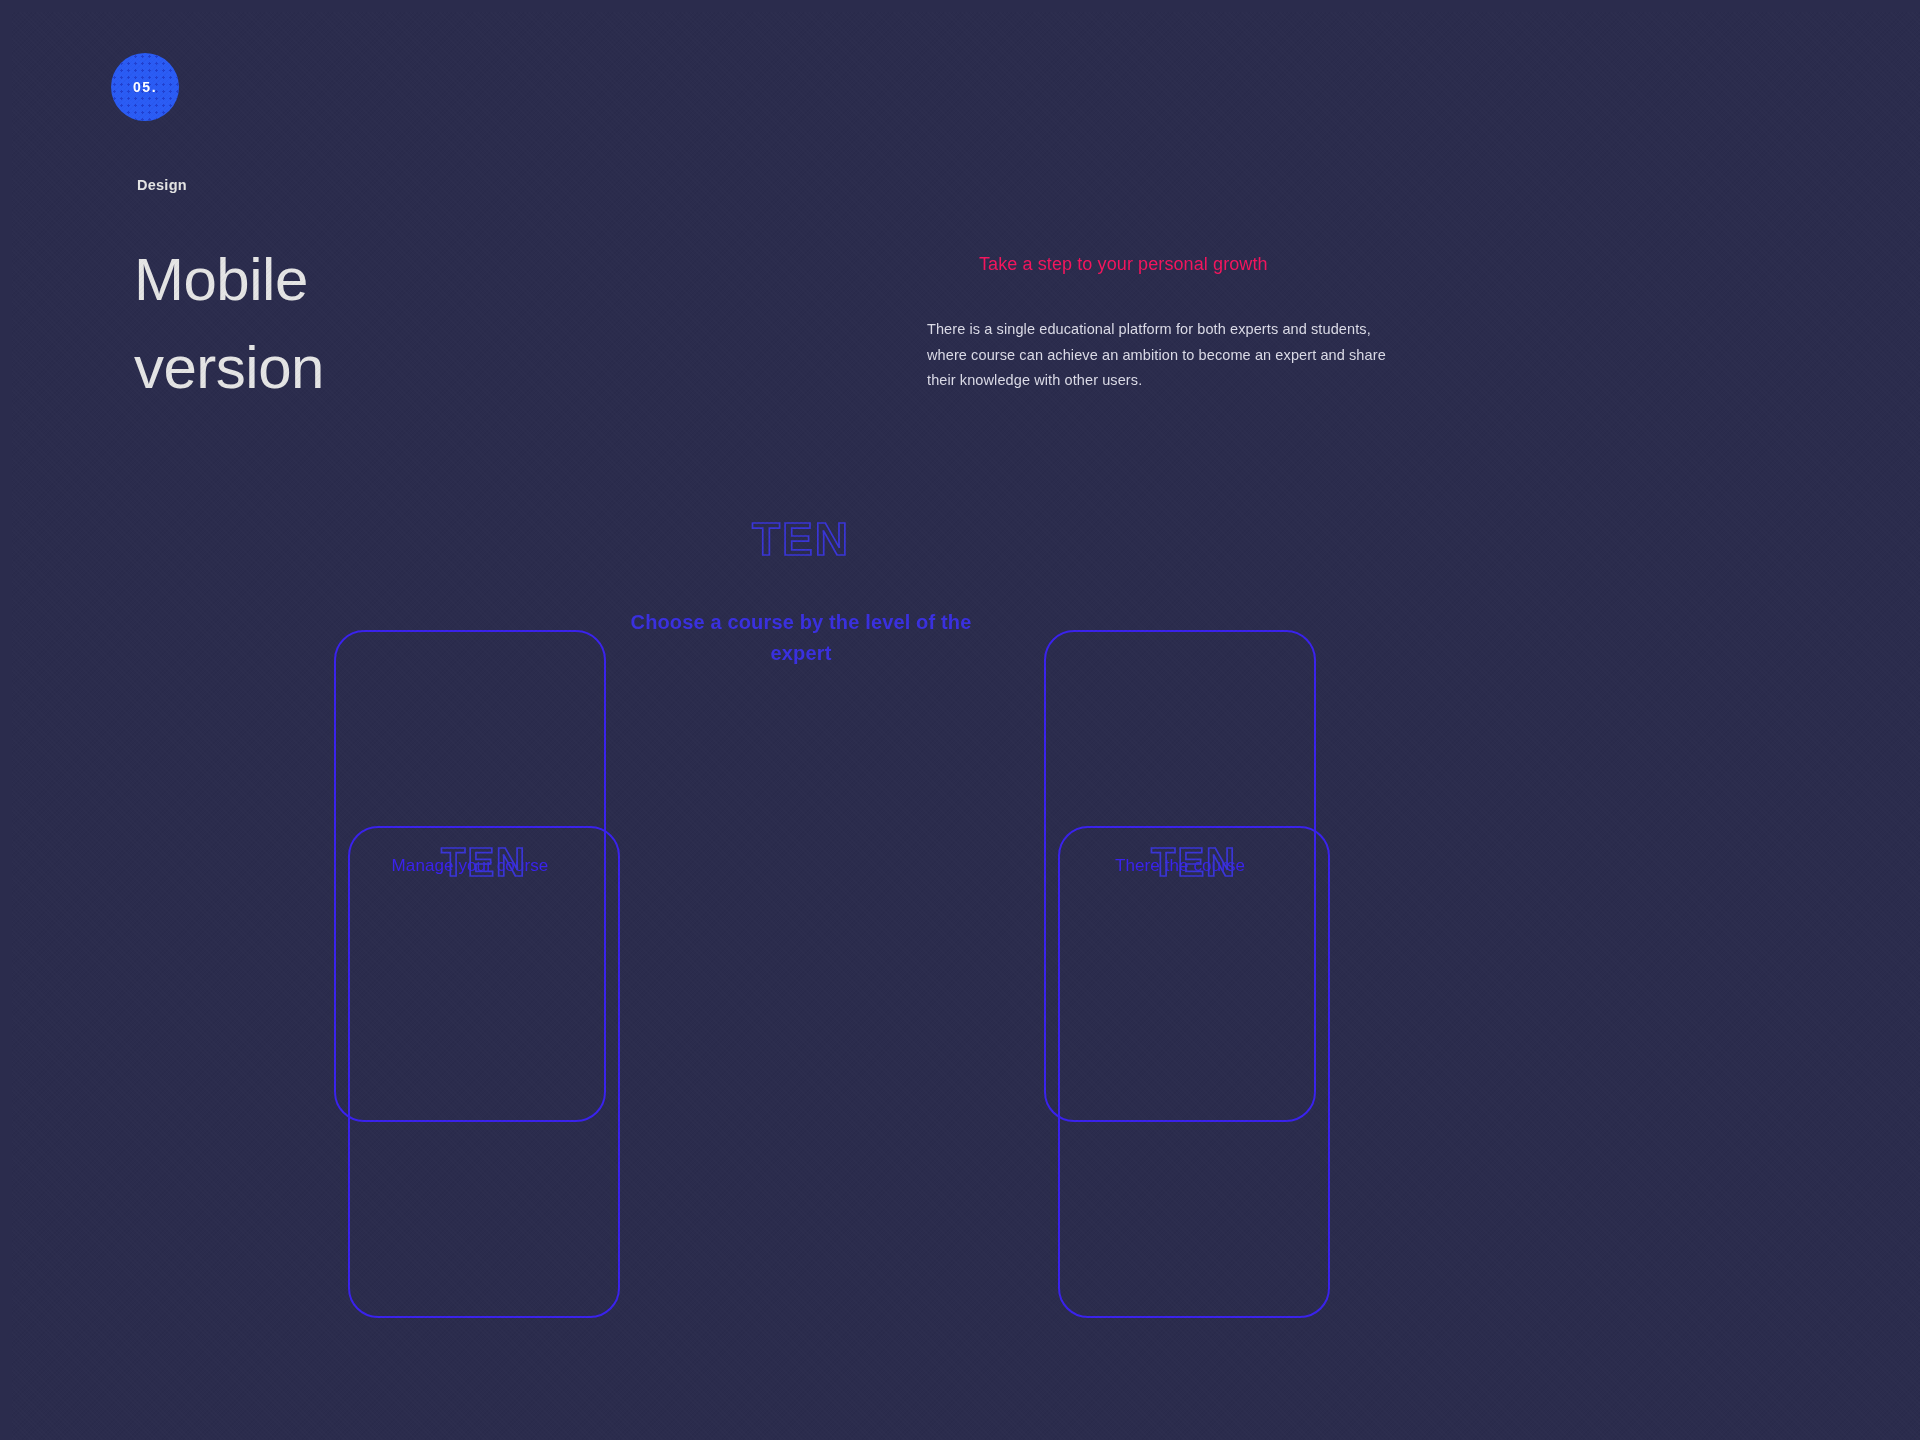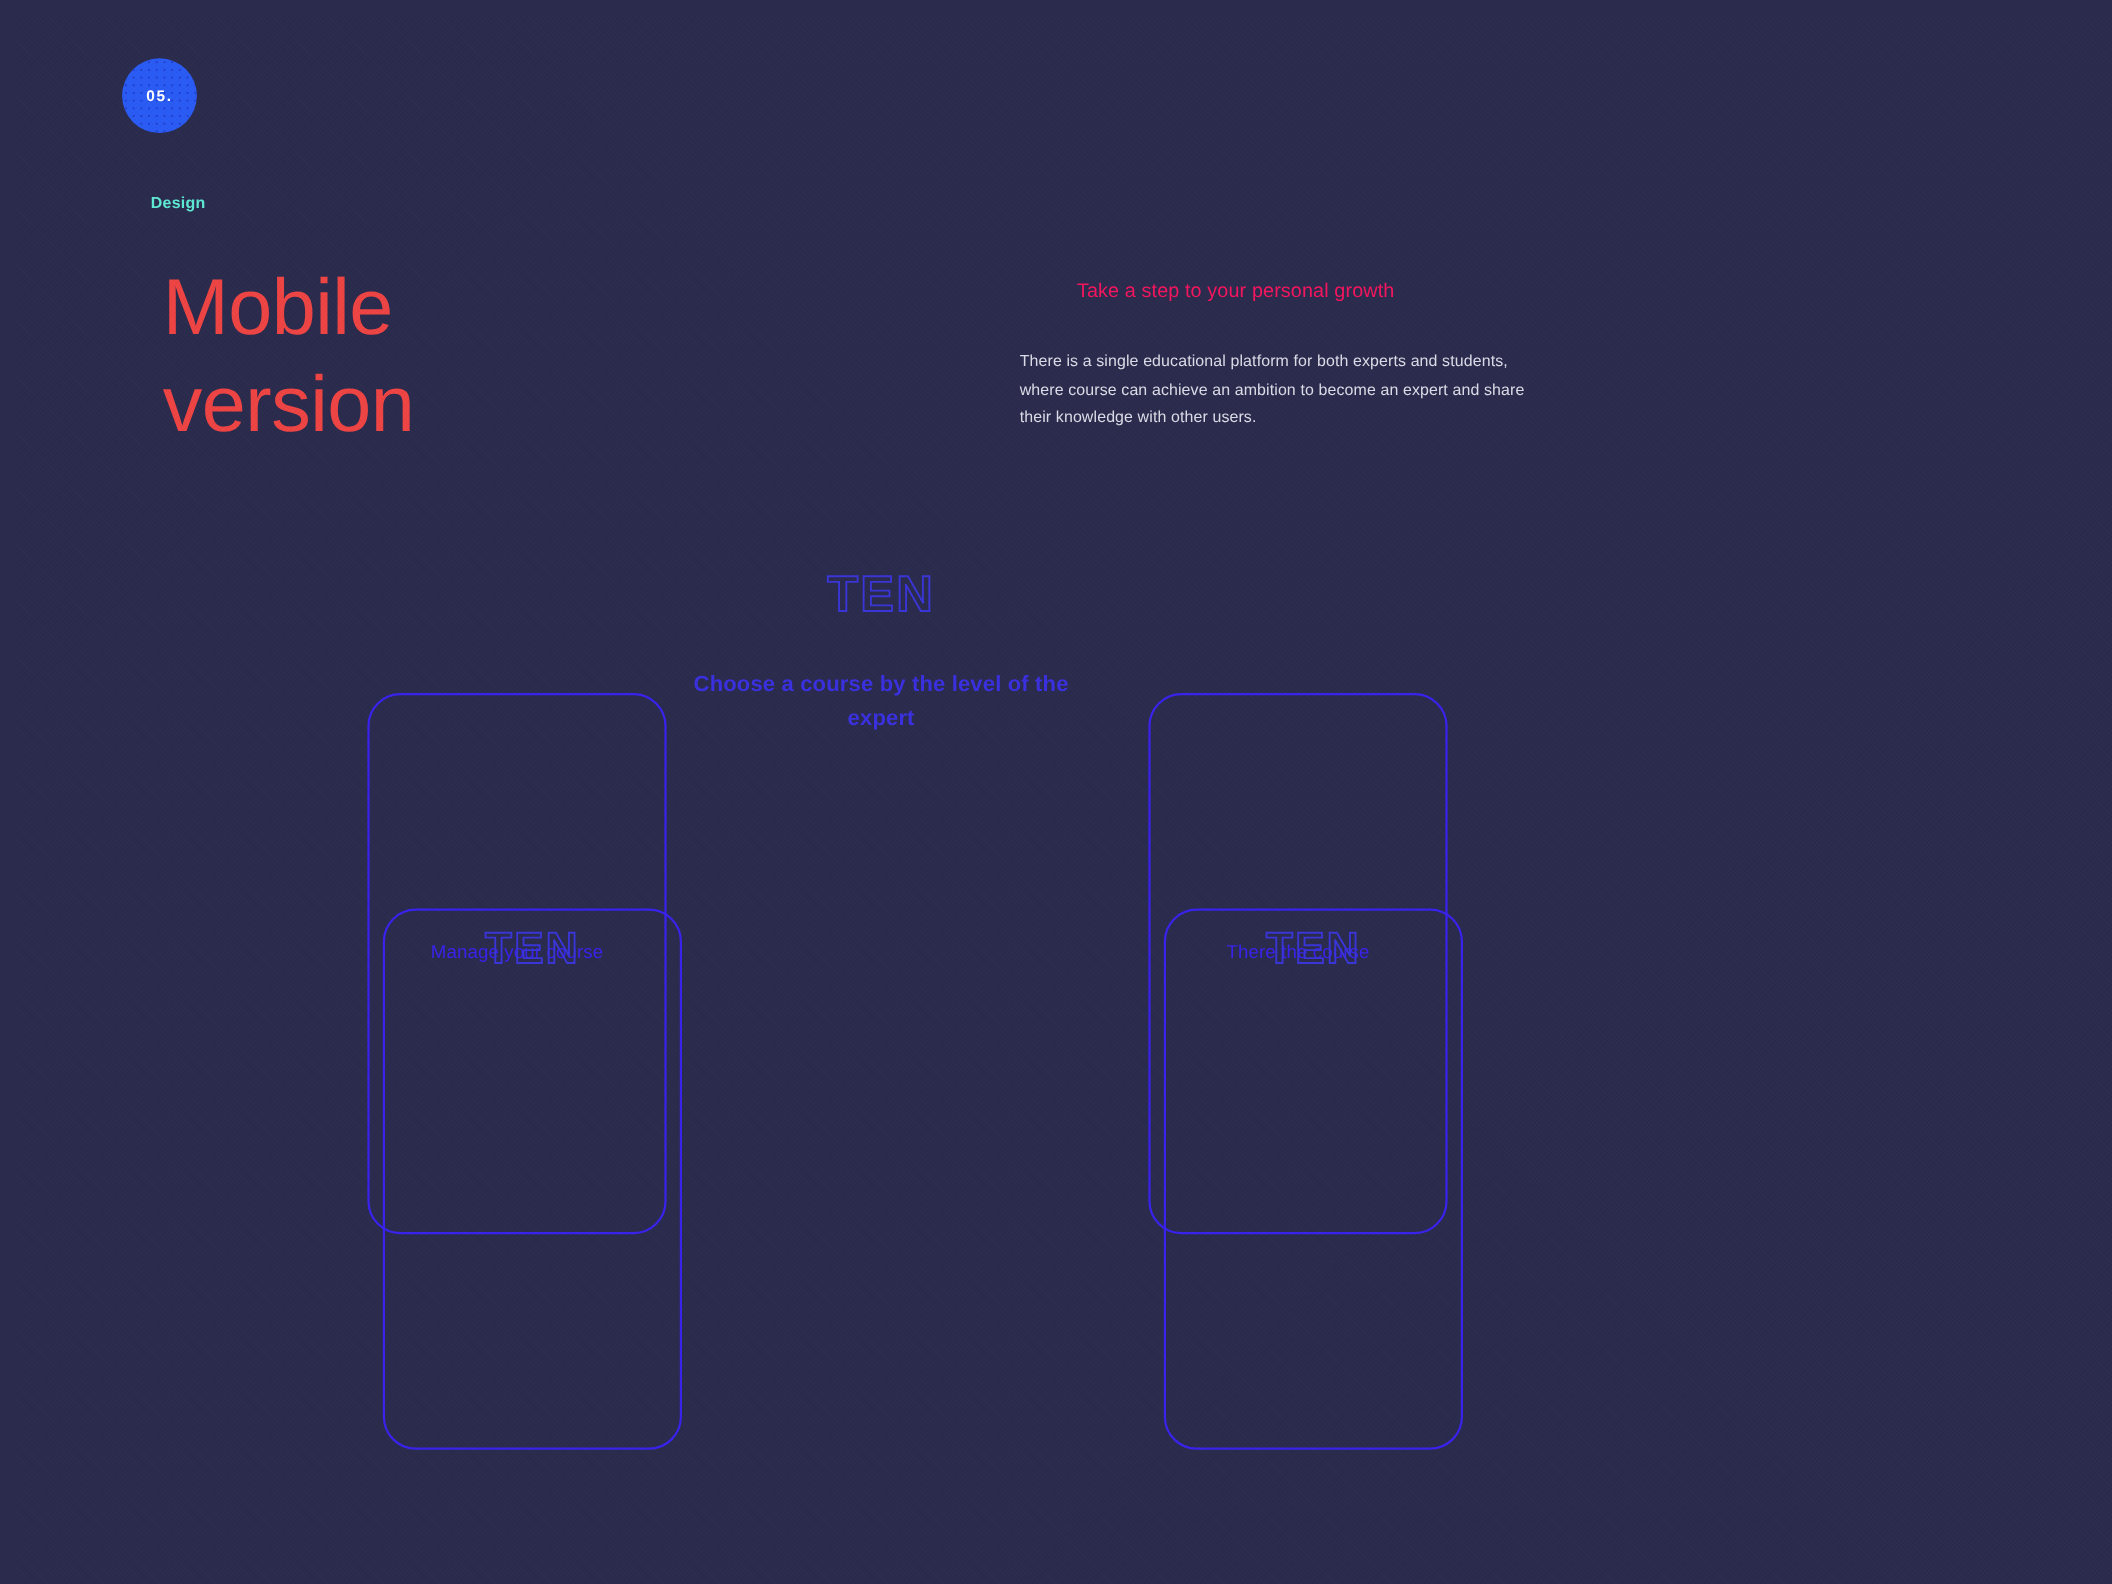--- a/index.html
+++ b/index.html
@@ -55,37 +55,36 @@
     font-size:14px;
     font-weight:bold;
     letter-spacing:1.6px;
     z-index:2;
   }
 
   
   .kicker {
     position:absolute;
     left:113px; top:153px;
-    color:#5eead4;
+    color:#e5e5e5;
     font-size:14.5px;
     font-weight:bold;
     letter-spacing:.25px;
   }
 
   
   .big-title {
     position:absolute;
     left:110px; top:212px;
-    color:#ef4444;
-    font-size:72px;
+    color:#e5e5e5;
+    font-size:60px;
     font-weight:300;
     line-height:88px;
     letter-spacing:-.5px;
     white-space:pre-line;
-    margin-left:14px;
   }
 
   
   .lede {
     position:absolute;
     left:955px; top:224px;
     width:520px;
     color:#f5155e;
     font-size:18px;
     font-weight:400;

